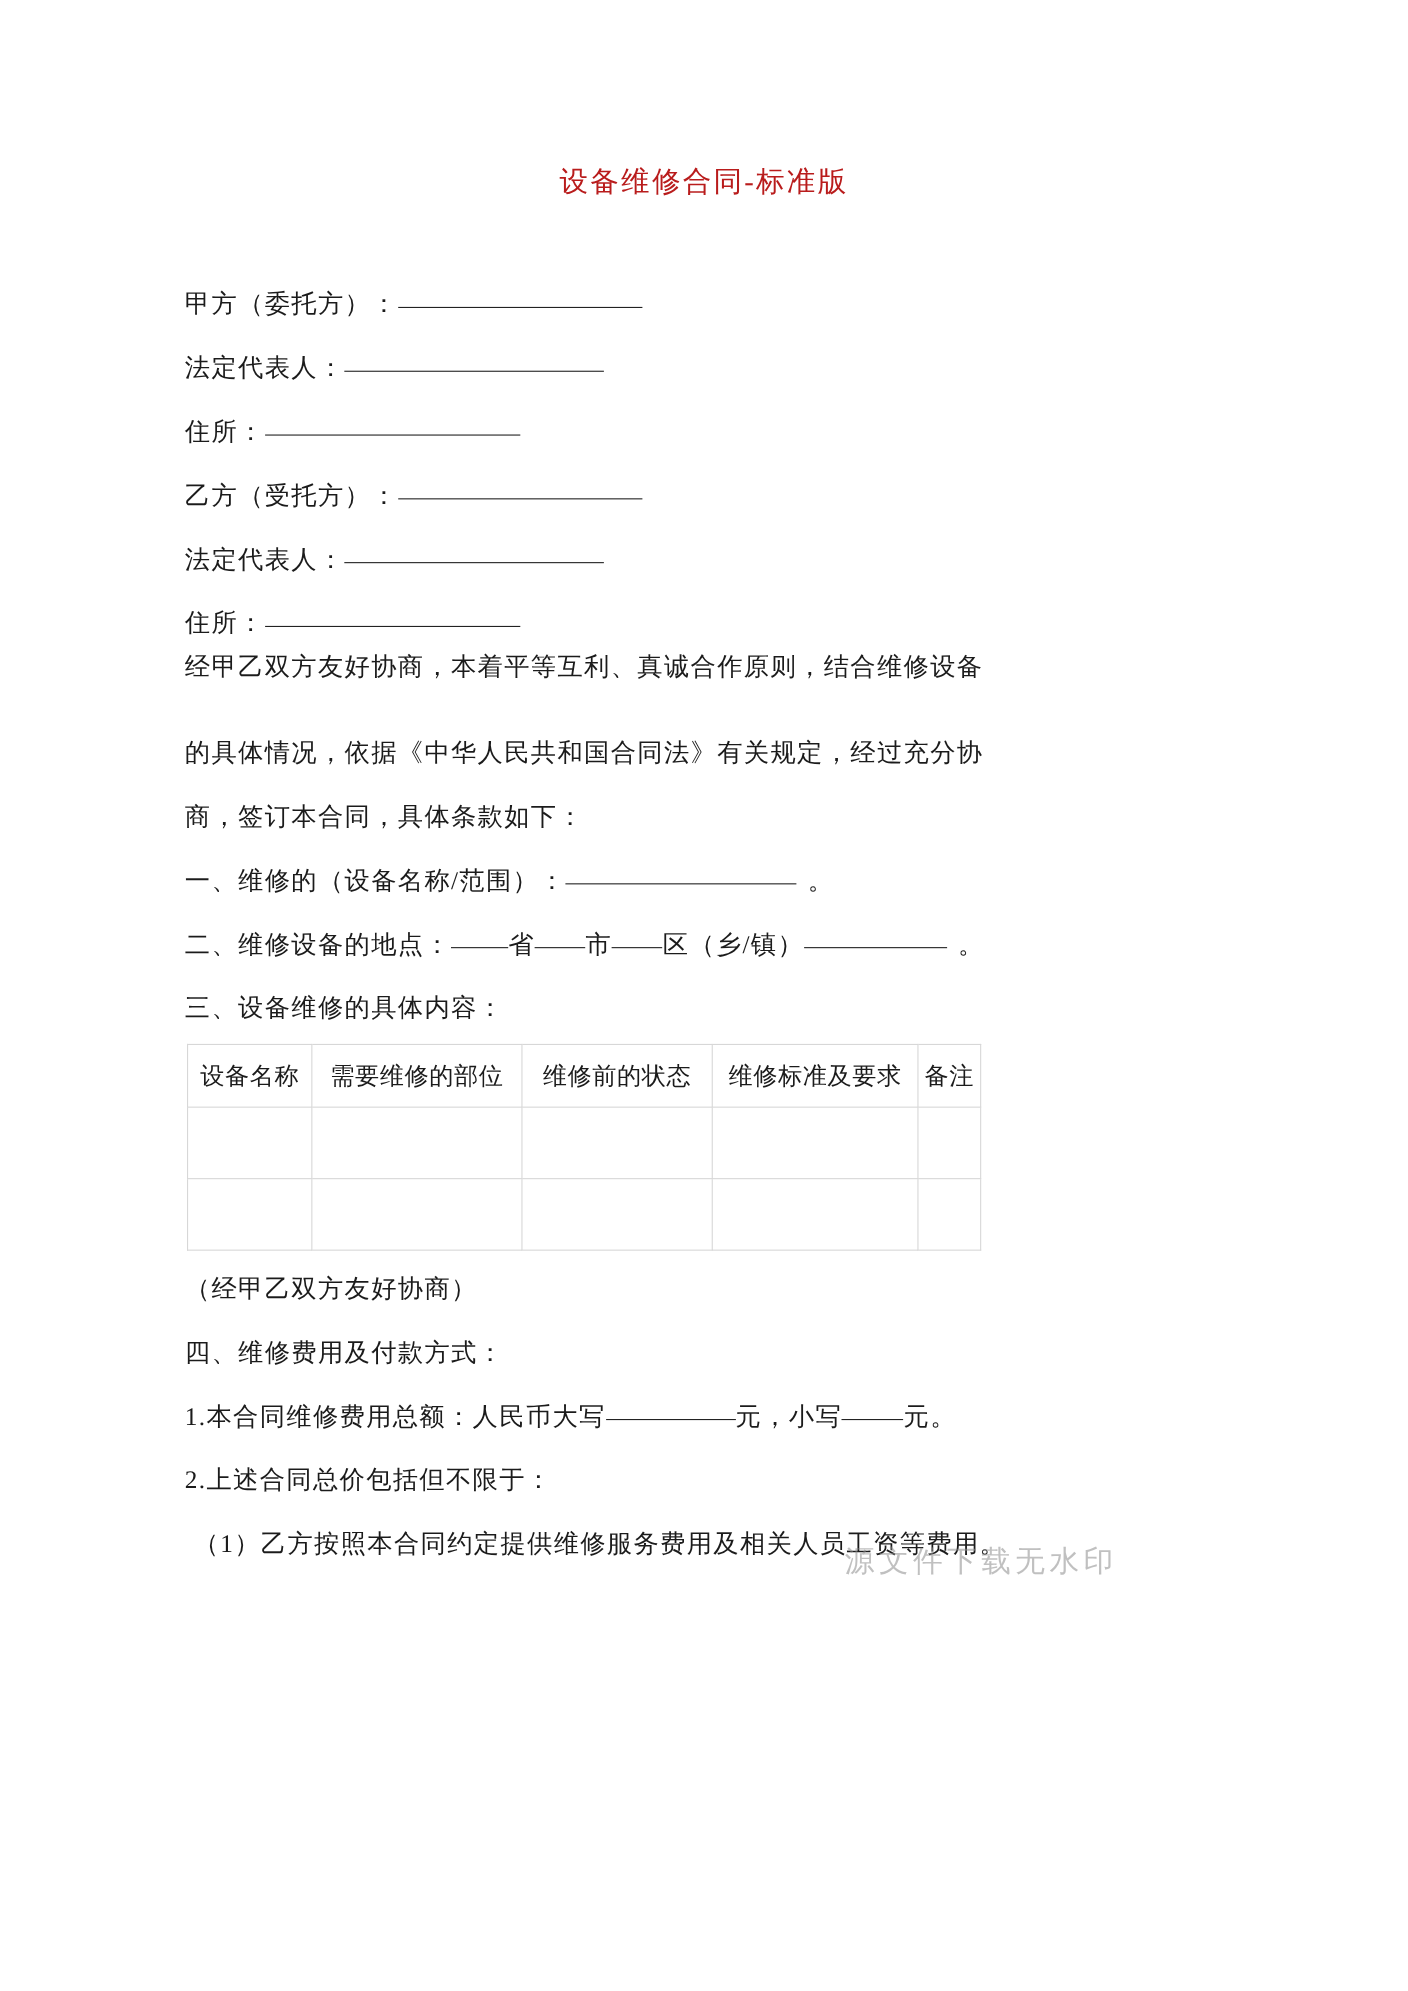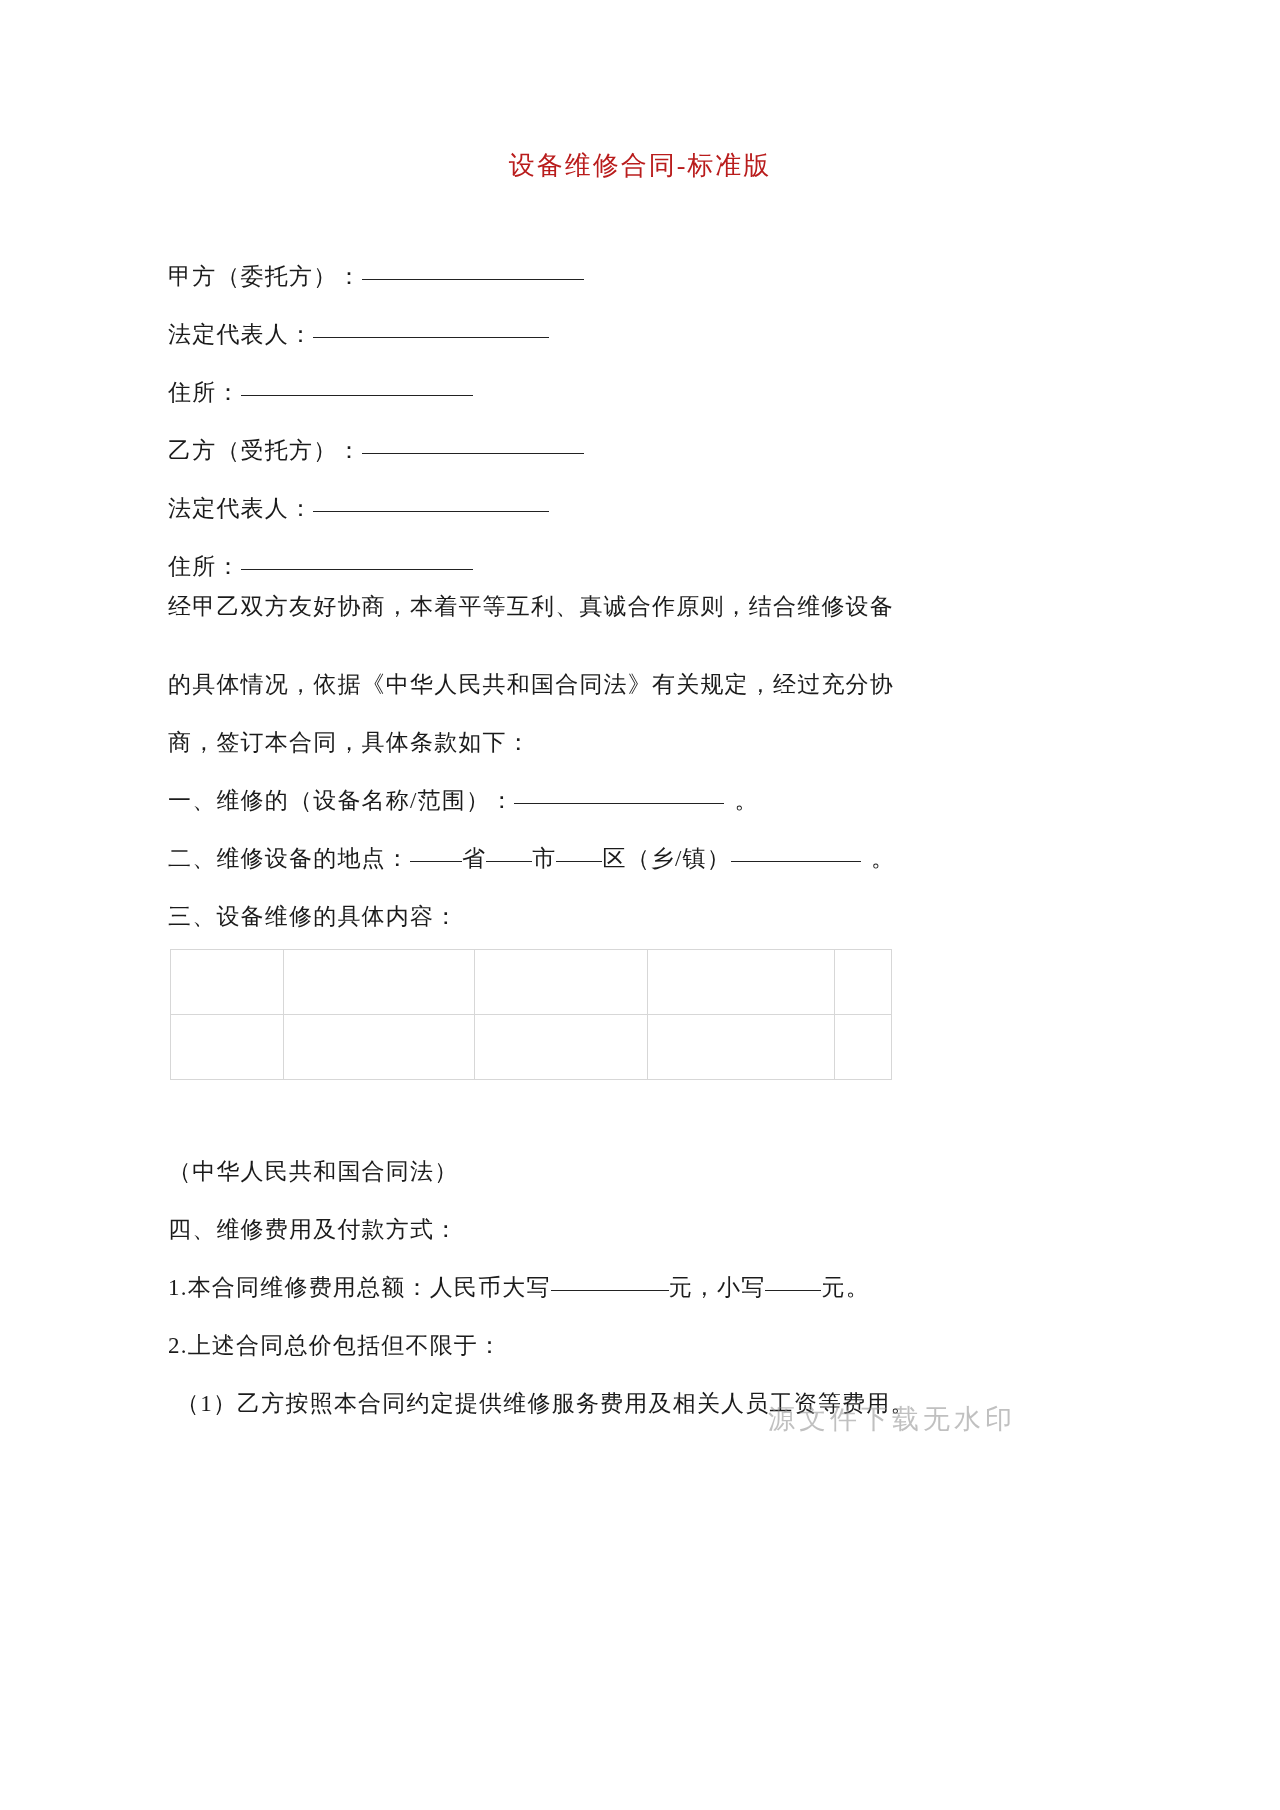--- a/index.html
+++ b/index.html
@@ -172,38 +172,45 @@
     </div>
 
     <div class="line" style="top:844px;">
       <span>二、维修设备的地点：</span><span class="blank w55"></span><span>省</span><span class="blank w48"></span><span>市</span><span class="blank w48"></span><span>区（乡/镇）</span><span class="blank w130"></span><span style="padding-left:10px;">。</span>
     </div>
 
     <div class="line" style="top:902px;">三、设备维修的具体内容：</div>
 
     <table class="spec-table">
       <tbody>
+        <tr class="head">
+          <td class="col-1">设备名称</td>
+          <td class="col-2">需要维修的部位</td>
+          <td class="col-3">维修前的状态</td>
+          <td class="col-4">维修标准及要求</td>
+          <td class="col-5">备注</td>
+        </tr>
         <tr class="body">
           <td class="col-1"></td>
           <td class="col-2"></td>
           <td class="col-3"></td>
           <td class="col-4"></td>
           <td class="col-5"></td>
         </tr>
         <tr class="body">
           <td class="col-1"></td>
           <td class="col-2"></td>
           <td class="col-3"></td>
           <td class="col-4"></td>
           <td class="col-5"></td>
         </tr>
       </tbody>
     </table>
 
-    <div class="line" style="top:1157px;">（中华人民共和国合同法）</div>
+    <div class="line" style="top:1157px;">（经甲乙双方友好协商）</div>
 
     <div class="line" style="top:1215px;font-family:Liberation Serif, serif;">四、维修费用及付款方式：</div>
 
     <div class="line" style="top:1273px;">
       <span>1.本合同维修费用总额：人民币大写</span><span class="blank w120"></span><span>元，小写</span><span class="blank w60"></span><span>元。</span>
     </div>
 
     <div class="line" style="top:1331px;">2.上述合同总价包括但不限于：</div>
 
     <div class="line" style="top:1389px; left:8px;">（1）乙方按照本合同约定提供维修服务费用及相关人员工资等费用。</div>

